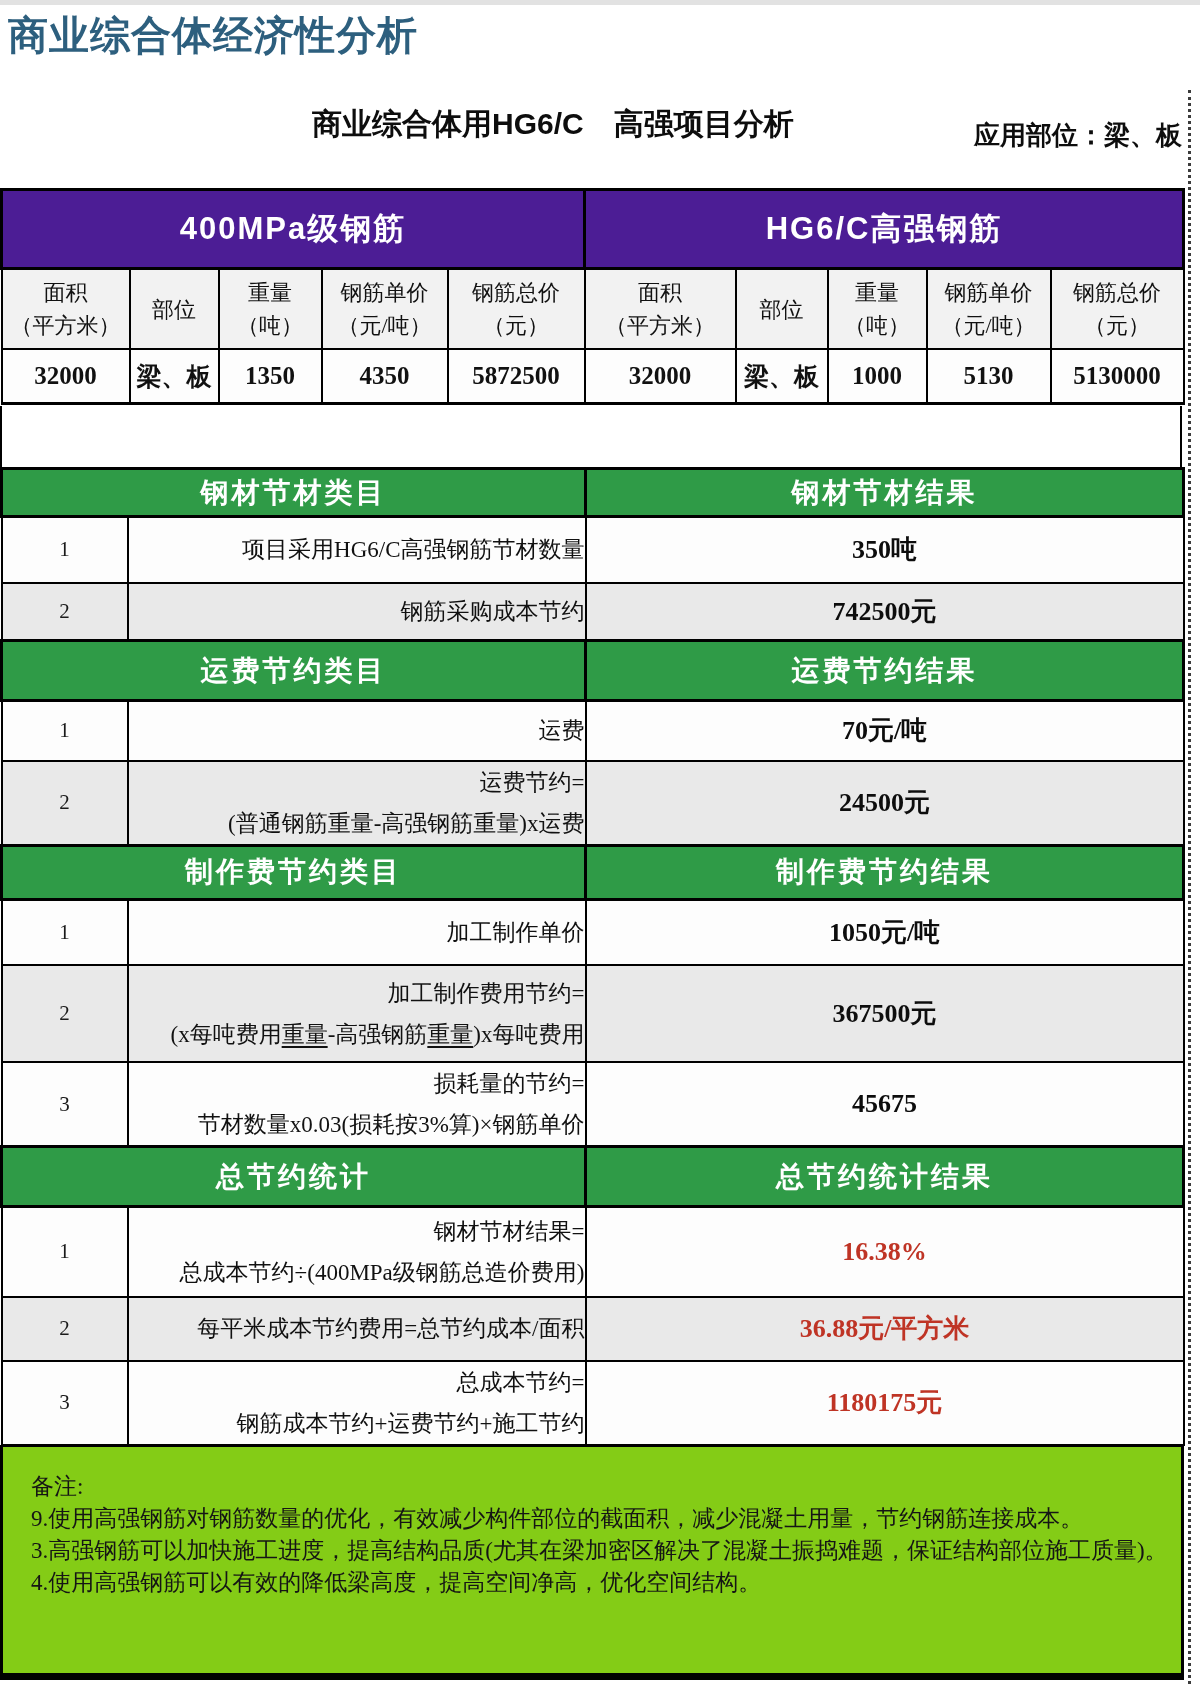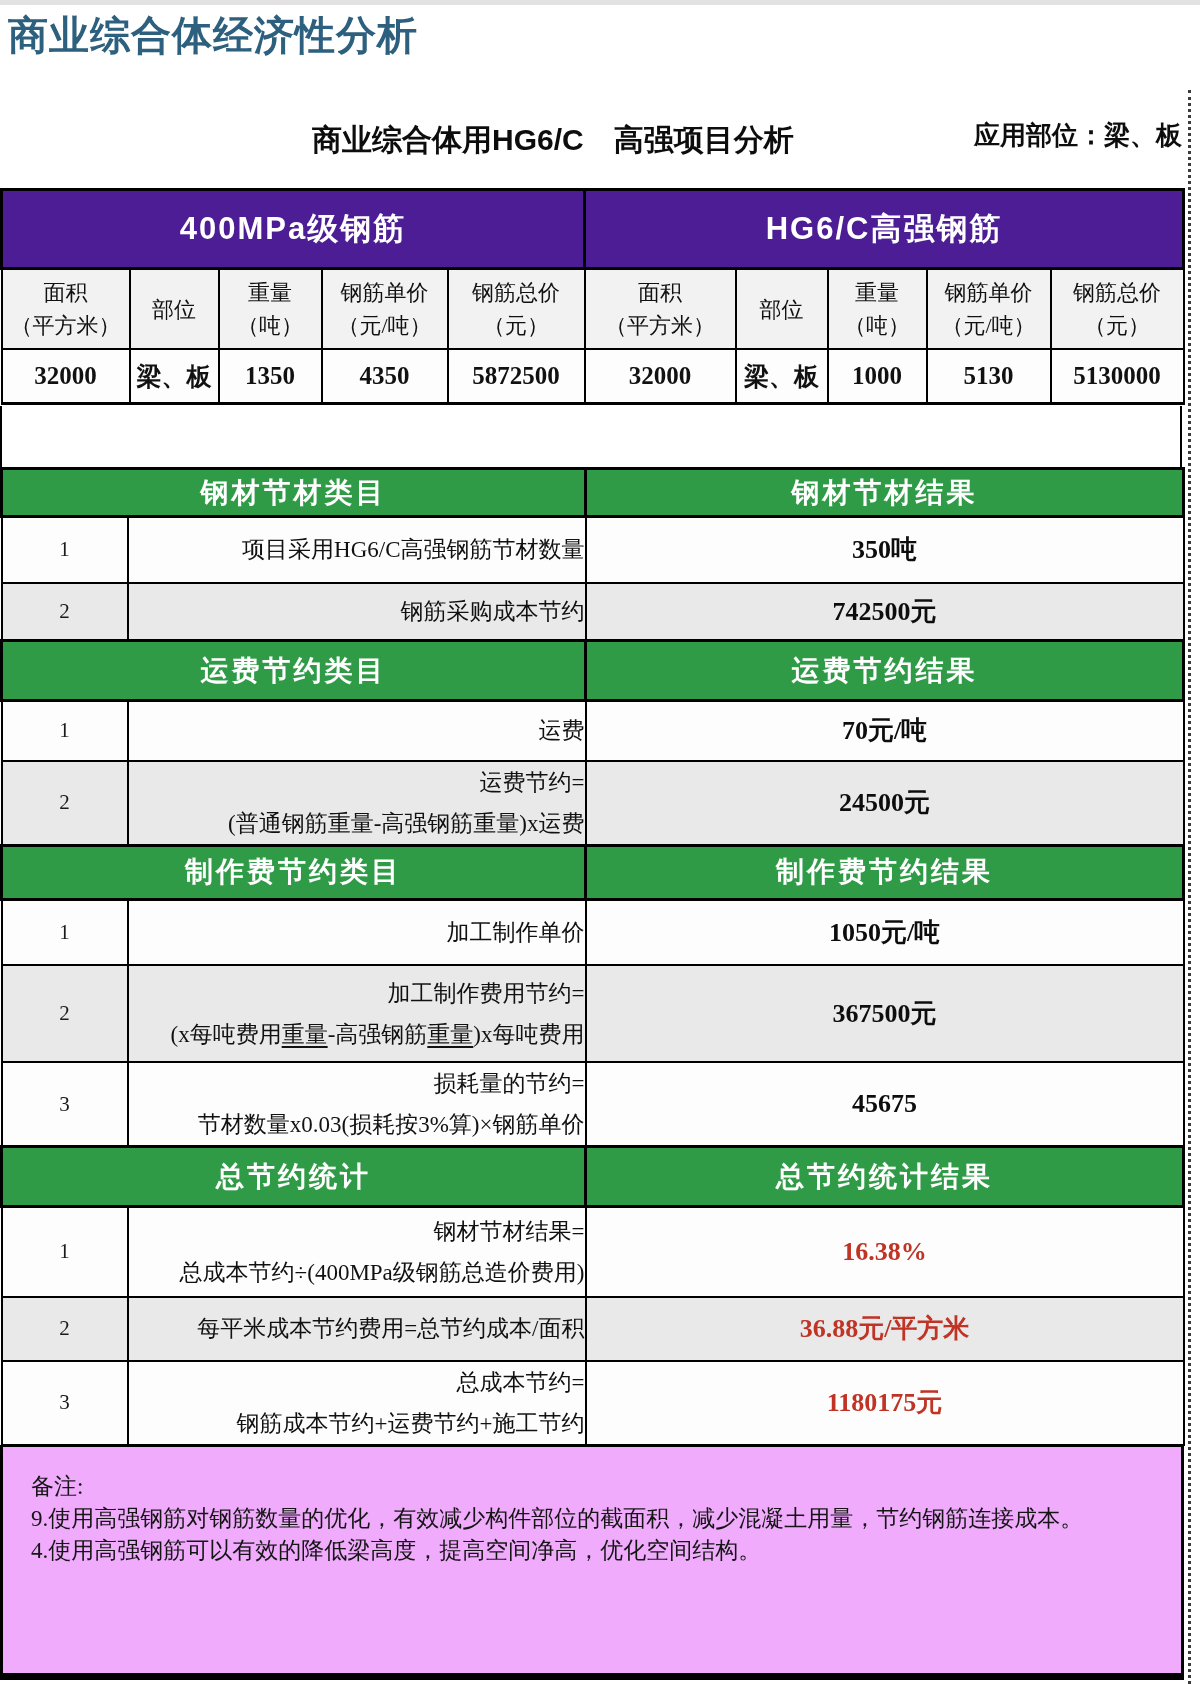--- a/index.html
+++ b/index.html
@@ -5,21 +5,21 @@
   html,body{margin:0;padding:0;}
   body{
     width:1200px;height:1684px;background:#ffffff;position:relative;overflow:hidden;
     font-family:"Liberation Sans",sans-serif;color:#111;
   }
   .page{position:absolute;inset:0;}
   .topstrip{position:absolute;top:0;left:0;width:1200px;height:5px;background:#e2e2e2;}
   .dotted-edge{position:absolute;left:1188px;top:90px;height:1594px;width:0;border-left:3px dotted #3c3c3c;}
 
   .title{position:absolute;top:8px;left:8px;font-size:40px;font-weight:bold;color:#2d5f7e;letter-spacing:1px;white-space:nowrap;}
-  .subtitle{position:absolute;top:120px;left:312px;font-size:30px;font-weight:bold;color:#0d0d0d;white-space:nowrap;}
+  .subtitle{position:absolute;top:104px;left:312px;font-size:30px;font-weight:bold;color:#0d0d0d;white-space:nowrap;}
   .app-note{position:absolute;top:118px;right:18px;font-size:26px;font-weight:bold;color:#0d0d0d;white-space:nowrap;}
 
   table{border-collapse:collapse;table-layout:fixed;}
   th,td{padding:0;}
 
   
   .cmp{position:absolute;top:188px;left:0;width:1184px;}
   .cmp th,.cmp td{border:2px solid #000;text-align:center;vertical-align:middle;}
   .cmp .grp th{
     background:#4c1d95;color:#fff;font-size:31px;font-weight:bold;height:76px;
@@ -49,21 +49,21 @@
   .num{text-align:center;font-family:"Liberation Serif",serif;font-size:21px;color:#1a1a1a;}
   .desc{text-align:right;padding-left:8px;font-family:"Liberation Serif",serif;font-size:23px;color:#111;}
   .desc .dline{line-height:41px;}
   .res{text-align:center;font-family:"Liberation Serif",serif;font-size:26px;font-weight:bold;color:#0d0d0d;}
   .res.red{color:#bf3425;}
   .ul{text-decoration:underline;text-decoration-thickness:2px;text-underline-offset:4px;}
 
   
   .notes{
     position:absolute;top:1445px;left:0;width:1184px;height:235px;box-sizing:border-box;
-    background:#f0abfc;border-left:3px solid #000;border-right:3px solid #000;
+    background:#84cc16;border-left:3px solid #000;border-right:3px solid #000;
     border-top:2px solid #000;border-bottom:7px solid #000;
     padding:24px 26px 0 28px;font-family:"Liberation Serif",serif;font-size:23px;color:#151515;
   }
   .notes .nlabel{line-height:32px;}
   .notes .nline{line-height:32px;white-space:nowrap;}
 </style>
 </head>
 <body>
 
 <div class="page">
@@ -253,17 +253,18 @@
         <div class="dline">钢筋成本节约+运费节约+施工节约</div>
       </td>
       <td class="res red">1180175元</td>
     </tr>
   </tbody>
     </table>
 
   <div class="notes">
     <div class="nlabel">备注:</div>
     <div class="nline">9.使用高强钢筋对钢筋数量的优化，有效减少构件部位的截面积，减少混凝土用量，节约钢筋连接成本。</div>
+    <div class="nline">3.高强钢筋可以加快施工进度，提高结构品质(尤其在梁加密区解决了混凝土振捣难题，保证结构部位施工质量)。</div>
     <div class="nline">4.使用高强钢筋可以有效的降低梁高度，提高空间净高，优化空间结构。</div>
   </div>
 
   <div class="dotted-edge"></div>
 </div>
 
 </body></html>

